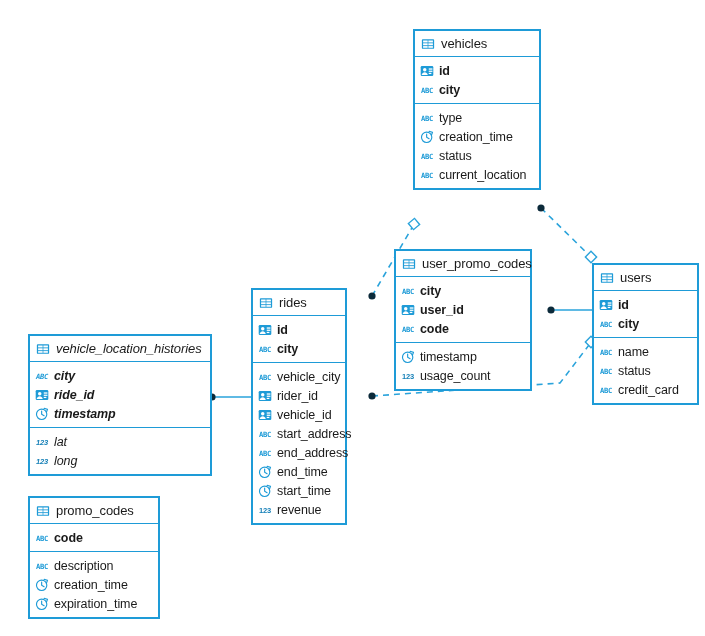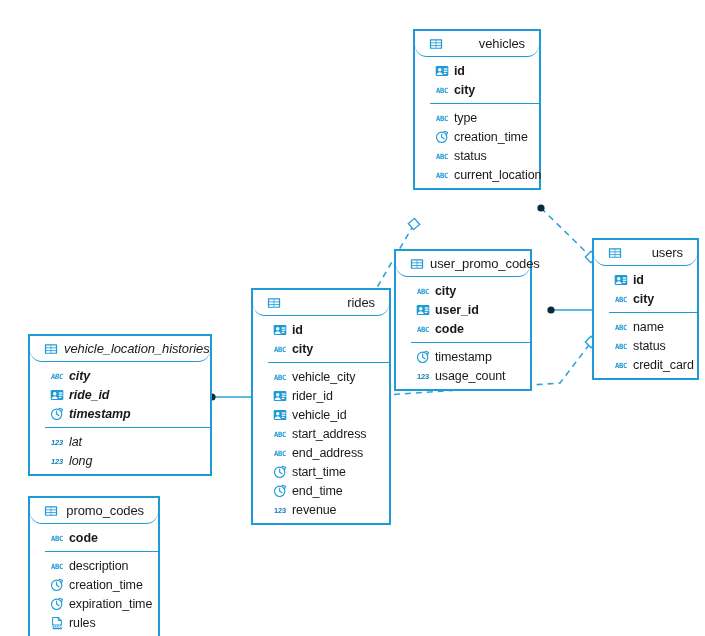--- a/index.html
+++ b/index.html
@@ -12,35 +12,33 @@
   svg.links{position:absolute;left:0;top:0;width:705px;height:636px;pointer-events:none;}
 
   .table-node{
     position:absolute;
     background:#ffffff;
     border:2px solid #1e9bd7;
     box-sizing:border-box;
     z-index:5;
   }
   .tbl-header{
-    display:flex;align-items:center;justify-content:space-between;gap:6px;
+    display:flex;align-items:center;justify-content:flex-start;gap:6px;
     height:26px;
     border-bottom:1px solid #1e9bd7;
     background:#ffffff;
-    padding:0 14px;
+    padding:0 6px;
     box-sizing:border-box;
-    border-radius:12px;
   }
   .tbl-title{
     font-size:13px;color:#1a1a1a;white-space:nowrap;letter-spacing:-0.1px;
   }
   .sec{
     padding:4px 0 4px 0;
     box-sizing:border-box;
-    margin-left:15px;
   }
   .sec.keys{border-bottom:1px solid #1e9bd7;}
   .field{
     display:flex;align-items:center;gap:5px;
     height:19px;
     padding:0 6px 0 5px;
     box-sizing:border-box;
     white-space:nowrap;
   }
   .fname{font-size:12.5px;color:#1a1a1a;letter-spacing:-0.1px;}
@@ -195,21 +193,21 @@
             <span class="fname">timestamp</span>
           </div>
           <div class="field">
             <svg class="ic" viewBox="0 0 16 16">
               <text x="8" y="11.5" text-anchor="middle" font-family="Liberation Sans, sans-serif" font-size="8.6" font-weight="bold" fill="#1781b8" letter-spacing="-0.2">123</text>
             </svg>
             <span class="fname">usage_count</span>
           </div>
         </div>
       </div>
-      <div class="table-node" style="left: 592px; top: 238px; width: 107px;">
+      <div class="table-node" style="left: 592px; top: 263px; width: 107px;">
         <div class="tbl-header">
           <svg class="ic" viewBox="0 0 16 16">
             <rect x="1" y="2.5" width="14" height="11" rx="1" fill="#1e9bd7"></rect>
              <rect x="2.4" y="4" width="5.2" height="2.2" fill="#fff"></rect>
              <rect x="8.4" y="4" width="5.2" height="2.2" fill="#fff"></rect>
              <rect x="2.4" y="7.2" width="5.2" height="2.2" fill="#fff"></rect>
              <rect x="8.4" y="7.2" width="5.2" height="2.2" fill="#fff"></rect>
              <rect x="2.4" y="10.4" width="5.2" height="1.9" fill="#fff"></rect>
              <rect x="8.4" y="10.4" width="5.2" height="1.9" fill="#fff"></rect>
           </svg>
@@ -248,21 +246,21 @@
             <span class="fname">status</span>
           </div>
           <div class="field">
             <svg class="ic" viewBox="0 0 16 16">
               <text x="8" y="11.4" text-anchor="middle" font-family="DejaVu Sans Mono, monospace" font-size="8.2" font-weight="bold" fill="#1e9bd7" letter-spacing="-0.3">ABC</text>
             </svg>
             <span class="fname">credit_card</span>
           </div>
         </div>
       </div>
-      <div class="table-node" style="left: 251px; top: 288px; width: 140px;">
+      <div class="table-node" style="left: 251px; top: 288px; width: 96px;">
         <div class="tbl-header">
           <svg class="ic" viewBox="0 0 16 16">
             <rect x="1" y="2.5" width="14" height="11" rx="1" fill="#1e9bd7"></rect>
              <rect x="2.4" y="4" width="5.2" height="2.2" fill="#fff"></rect>
              <rect x="8.4" y="4" width="5.2" height="2.2" fill="#fff"></rect>
              <rect x="2.4" y="7.2" width="5.2" height="2.2" fill="#fff"></rect>
              <rect x="8.4" y="7.2" width="5.2" height="2.2" fill="#fff"></rect>
              <rect x="2.4" y="10.4" width="5.2" height="1.9" fill="#fff"></rect>
              <rect x="8.4" y="10.4" width="5.2" height="1.9" fill="#fff"></rect>
           </svg>
@@ -327,32 +325,32 @@
               <text x="8" y="11.4" text-anchor="middle" font-family="DejaVu Sans Mono, monospace" font-size="8.2" font-weight="bold" fill="#1e9bd7" letter-spacing="-0.3">ABC</text>
             </svg>
             <span class="fname">end_address</span>
           </div>
           <div class="field">
             <svg class="ic" viewBox="0 0 16 16">
               <circle cx="7.6" cy="8.4" r="5.9" fill="none" stroke="#1e9bd7" stroke-width="1.3"></circle>
              <path d="M7.6 4.6 L7.6 8.4 L10.4 9.9" fill="none" stroke="#1e9bd7" stroke-width="1.3" stroke-linecap="round" stroke-linejoin="round"></path>
              <path d="M10.4 1.6 L14.3 2.6 L13.0 6.0" fill="none" stroke="#1e9bd7" stroke-width="1.3" stroke-linecap="round" stroke-linejoin="round"></path>
             </svg>
+            <span class="fname">end_time</span>
+          </div>
+          <div class="field">
+            <svg class="ic" viewBox="0 0 16 16">
+              <circle cx="7.6" cy="8.4" r="5.9" fill="none" stroke="#1e9bd7" stroke-width="1.3"></circle>
+             <path d="M7.6 4.6 L7.6 8.4 L10.4 9.9" fill="none" stroke="#1e9bd7" stroke-width="1.3" stroke-linecap="round" stroke-linejoin="round"></path>
+             <path d="M10.4 1.6 L14.3 2.6 L13.0 6.0" fill="none" stroke="#1e9bd7" stroke-width="1.3" stroke-linecap="round" stroke-linejoin="round"></path>
+            </svg>
             <span class="fname">start_time</span>
           </div>
           <div class="field">
             <svg class="ic" viewBox="0 0 16 16">
-              <circle cx="7.6" cy="8.4" r="5.9" fill="none" stroke="#1e9bd7" stroke-width="1.3"></circle>
-             <path d="M7.6 4.6 L7.6 8.4 L10.4 9.9" fill="none" stroke="#1e9bd7" stroke-width="1.3" stroke-linecap="round" stroke-linejoin="round"></path>
-             <path d="M10.4 1.6 L14.3 2.6 L13.0 6.0" fill="none" stroke="#1e9bd7" stroke-width="1.3" stroke-linecap="round" stroke-linejoin="round"></path>
-            </svg>
-            <span class="fname">end_time</span>
-          </div>
-          <div class="field">
-            <svg class="ic" viewBox="0 0 16 16">
               <text x="8" y="11.5" text-anchor="middle" font-family="Liberation Sans, sans-serif" font-size="8.6" font-weight="bold" fill="#1781b8" letter-spacing="-0.2">123</text>
             </svg>
             <span class="fname">revenue</span>
           </div>
         </div>
       </div>
       <div class="table-node" style="left: 28px; top: 334px; width: 184px; font-style: italic;">
         <div class="tbl-header">
           <svg class="ic" viewBox="0 0 16 16">
             <rect x="1" y="2.5" width="14" height="11" rx="1" fill="#1e9bd7"></rect>
@@ -444,26 +442,17 @@
             <span class="fname">creation_time</span>
           </div>
           <div class="field">
             <svg class="ic" viewBox="0 0 16 16">
               <circle cx="7.6" cy="8.4" r="5.9" fill="none" stroke="#1e9bd7" stroke-width="1.3"></circle>
              <path d="M7.6 4.6 L7.6 8.4 L10.4 9.9" fill="none" stroke="#1e9bd7" stroke-width="1.3" stroke-linecap="round" stroke-linejoin="round"></path>
              <path d="M10.4 1.6 L14.3 2.6 L13.0 6.0" fill="none" stroke="#1e9bd7" stroke-width="1.3" stroke-linecap="round" stroke-linejoin="round"></path>
             </svg>
             <span class="fname">expiration_time</span>
           </div>
-          <div class="field">
-            <svg class="ic" viewBox="0 0 16 16">
-              <path d="M3 1.6 h6.4 L13 5.2 v9.2 H3 z" fill="#fff" stroke="#1e9bd7" stroke-width="1.2" stroke-linejoin="round"></path>
-             <path d="M9.4 1.6 v3.6 H13" fill="none" stroke="#1e9bd7" stroke-width="1.2" stroke-linejoin="round"></path>
-             <rect x="2.2" y="9.6" width="11.6" height="5" rx="0.6" fill="#1e9bd7"></rect>
-             <text x="8" y="13.8" text-anchor="middle" font-family="DejaVu Sans, sans-serif" font-size="4.3" font-weight="bold" fill="#fff" letter-spacing="-0.1">JSON</text>
-            </svg>
-            <span class="fname">rules</span>
-          </div>
         </div>
       </div>
     </div>
 
 </div>
 
 </body></html>

